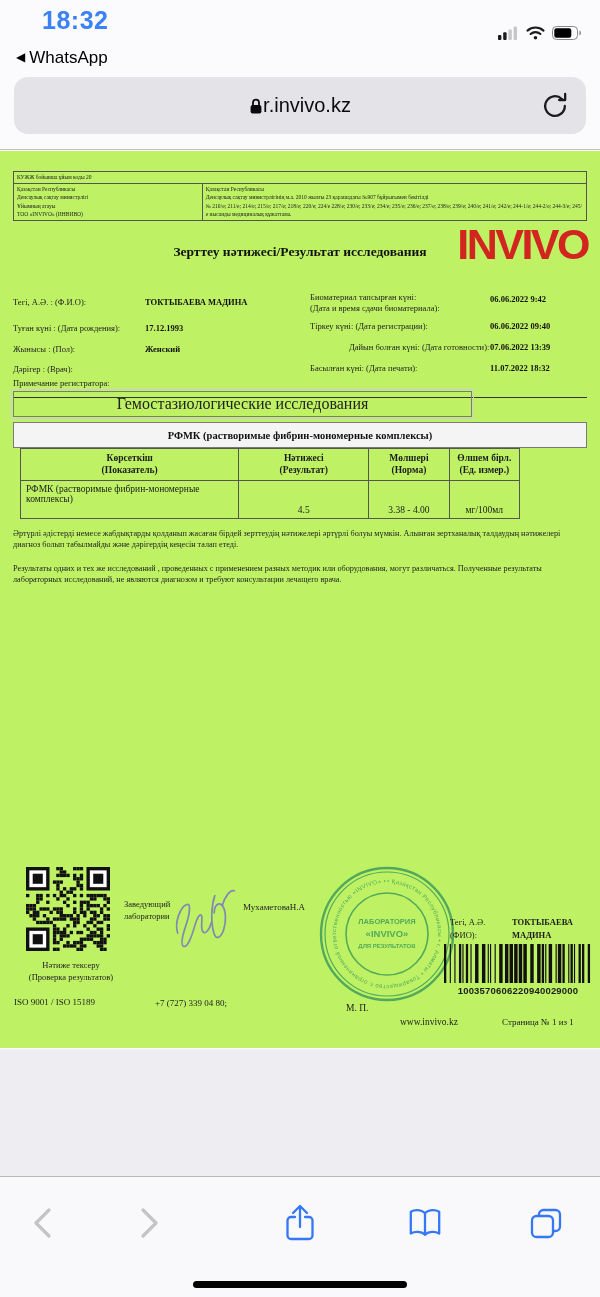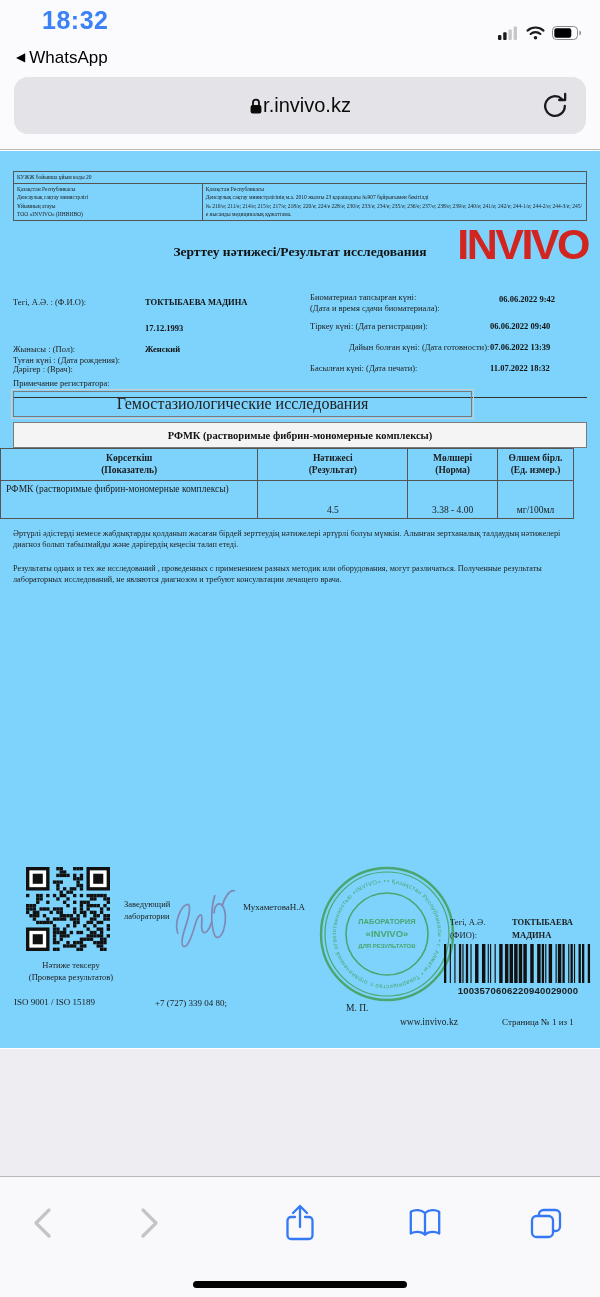--- a/index.html
+++ b/index.html
@@ -10,42 +10,42 @@
   .chrome-top { position:absolute; left:0; top:0; width:600px; height:150px; background:#fbfbfd; border-bottom:1px solid #bdbdc2; }
   .time { position:absolute; left:42px; top:6px; font-size:25px; font-weight:bold; color:#3b82f6; letter-spacing:0.5px; }
   .back-app { position:absolute; left:16px; top:48px; font-size:17px; color:#000; cursor:pointer; }
   .back-app .tri { font-size:12px; vertical-align:2px; margin-right:4px; }
   .sb-icons { position:absolute; right:18px; top:26px; display:flex; align-items:center; gap:7px; }
   .addr-pill { position:absolute; left:14px; top:77px; width:572px; height:57px; background:#e3e3e8; border-radius:14px; display:flex; align-items:center; justify-content:center; }
   .addr-text { font-size:20px; color:#0b0b0c; font-weight:500; display:flex; align-items:center; gap:0; }
   .reload { position:absolute; right:16px; top:14px; width:30px; height:30px; cursor:pointer; }
 
   
-  .page { position:absolute; left:0; top:151px; width:600px; height:897px; background:#7dd3fc; color:#1c1c1c; font-family:"Liberation Serif", serif; }
+  .page { position:absolute; left:0; top:151px; width:600px; height:897px; background:#bef264; color:#1c1c1c; font-family:"Liberation Serif", serif; }
   .abs { position:absolute; }
   .prel { white-space:pre-line; }
 
   .reg-table { left:13px; top:20px; width:574px; border:1px solid #555; font-size:5.5px; line-height:1.55; color:#222; }
   .reg-row1 { border-bottom:1px solid #555; padding:1px 3px; }
   .reg-row2 { display:flex; }
   .reg-left { width:33%; border-right:1px solid #555; padding:1px 3px; }
   .reg-right { width:67%; padding:1px 3px; }
 
   .doc-title { left:0; top:93px; width:600px; text-align:center; font-size:13.5px; font-weight:bold; color:#111; }
   .logo { right:12px; top:72px; font-family:"Liberation Sans", sans-serif; font-size:43px; font-weight:800; color:#d2251f; letter-spacing:-2.5px; line-height:1; }
 
   .plabel { font-size:8.5px; color:#222; }
   .pvalue { font-size:8.5px; font-weight:bold; color:#111; }
 
   .note-line { left:13px; top:227px; width:574px; font-size:8.5px; border-bottom:1.5px solid #333; padding-bottom:9px; }
 
   .section-box { left:13px; top:240px; width:459px; height:26px; border:1px solid #7a7a7a; outline:1px solid #cfcfcf; outline-offset:1px; display:flex; align-items:center; justify-content:center; font-size:16px; color:#222; }
   .subsection-box { left:13px; top:271px; width:574px; height:26px; border:1px solid #7a7a7a; background:#f4f4f4; display:flex; align-items:center; justify-content:center; font-size:10.5px; font-weight:bold; color:#111; }
 
-  table.results { left:0; top:297px; width:574px; border-collapse:collapse;padding-left:23px; }
+  table.results { left:20px; top:297px; width:500px; border-collapse:collapse;padding-left:23px; }
   table.results th { border:1px solid #555; font-size:9.5px; font-weight:bold; text-align:center; white-space:pre-line; padding:3px 2px; height:29px; line-height:1.3; }
   table.results td { border:1px solid #555; font-size:9.5px; padding:3px 5px; height:38px; }
   td.c-name { vertical-align:top; width:258px; }
   td.c-val { vertical-align:bottom; text-align:center; width:150px; }
   td.c-norm { vertical-align:bottom; text-align:center; width:90px; }
   td.c-unit { vertical-align:bottom; text-align:center; width:76px; }
 
   .disc { left:13px; top:377px; width:570px; font-size:8.2px; line-height:1.4; color:#222; }
   .disc2 { top:412px; }
 
@@ -126,30 +126,30 @@
 Денсаулық сақтау министрлігінің м.а. 2010 жылғы 23 қарашадағы №907 бұйрығымен бекітілді
 № 210/е; 211/е; 214/е; 215/е; 217/е; 218/е; 220/е; 224/е 228/е; 230/е; 233/е; 234/е; 235/е; 236/е; 237/е; 238/е; 239/е; 240/е; 241/е; 242/е; 244-1/е; 244-2/е; 244-3/е; 245/е нысанды медициналық құжаттама.</div>
       </div>
     </div>
 
     <div class="abs doc-title">Зерттеу нәтижесі/Результат исследования</div>
     <div class="abs logo">INVIVO</div>
 
     <div class="abs plabel" style="left:13px; top:146px;">Тегі, А.Ә. : (Ф.И.О):</div>
     <div class="abs pvalue" style="left:145px; top:146px;">ТОКТЫБАЕВА МАДИНА</div>
-    <div class="abs plabel" style="left:13px; top:172px;margin-top:32px;">Туған күні : (Дата рождения):</div>
+    <div class="abs plabel" style="left:13px; top:172px;">Туған күні : (Дата рождения):</div>
     <div class="abs pvalue" style="left:145px; top:172px;">17.12.1993</div>
     <div class="abs plabel" style="left:13px; top:193px;">Жынысы : (Пол):</div>
     <div class="abs pvalue" style="left:145px; top:193px;">Женский</div>
     <div class="abs plabel" style="left:13px; top:213px;">Дәрігер : (Врач):</div>
     <div class="abs pvalue" style="left:145px; top:213px;"></div>
 
     <div class="abs plabel prel" style="left:310px; top:141px; line-height:1.35;">Биоматериал тапсырған күні:
 (Дата и время сдачи биоматериала):</div>
-    <div class="abs pvalue" style="left:490px; top:143px;margin-left:9px;">06.06.2022 9:42</div>
+    <div class="abs pvalue" style="left:490px; top:143px;">06.06.2022 9:42</div>
     <div class="abs plabel" style="left:310px; top:170px;">Тіркеу күні: (Дата регистрации):</div>
     <div class="abs pvalue" style="left:490px; top:170px;">06.06.2022 09:40</div>
     <div class="abs plabel" style="left:310px; top:191px;margin-left:39px;">Дайын болған күні: (Дата готовности):</div>
     <div class="abs pvalue" style="left:490px; top:191px;">07.06.2022 13:39</div>
     <div class="abs plabel" style="left:310px; top:212px;">Басылған күні: (Дата печати):</div>
     <div class="abs pvalue" style="left:490px; top:212px;">11.07.2022 18:32</div>
 
     <div class="abs note-line">Примечание регистратора:</div>
 
     <div class="abs section-box">Гемостазиологические исследования</div>

